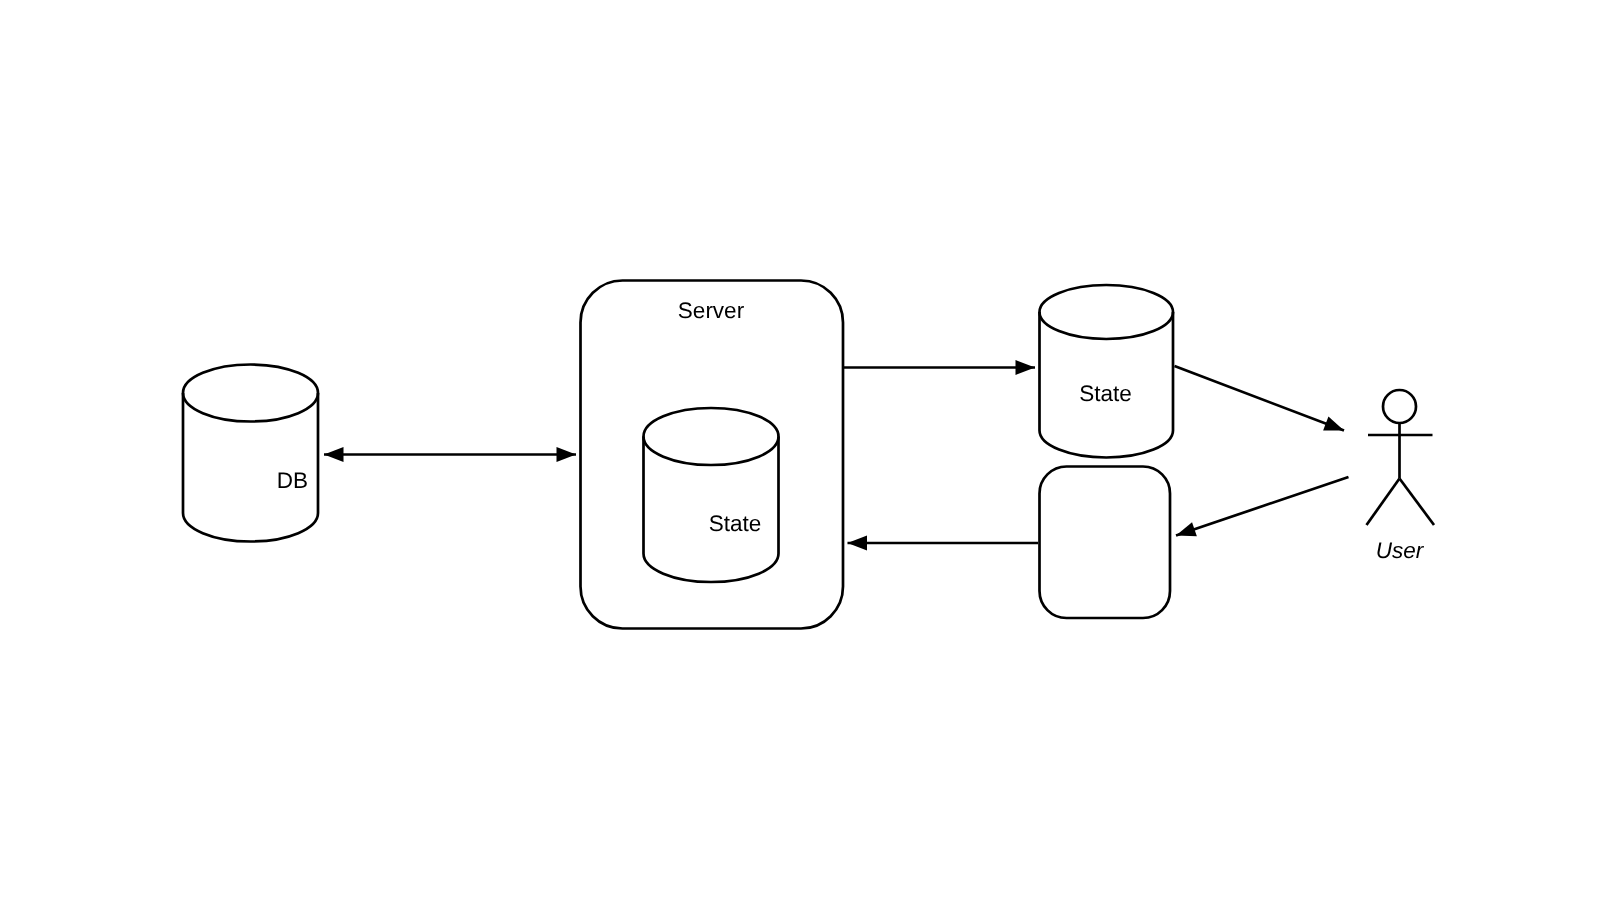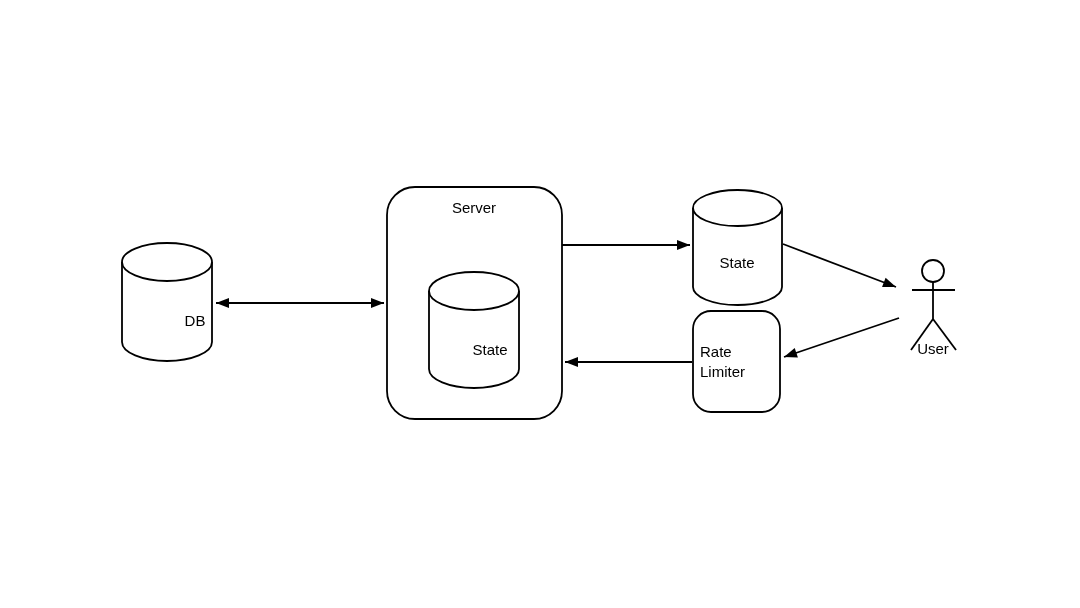--- a/index.html
+++ b/index.html
@@ -106,17 +106,16 @@
   </svg>
 
   <div class="node-label" style="left:167px; top:321px;margin-left:28px;">DB</div>
 
   <div class="node-label" style="left:474px; top:208px;">Server</div>
 
   <div class="node-label" style="left:490px; top:350px;">State</div>
 
   <div class="node-label" style="left:737px; top:263px;">State</div>
 
-  <div class="node-label wrap" style="left:736px; top:362px;">Rate Limiter</div>
 
-  <div class="node-label" style="left:933px; top:349px;">User</div>
+  <div class="node-label" style="left:933px; top:368px;font-style:italic;">User</div>
 
 </div>
 
 </body></html>

